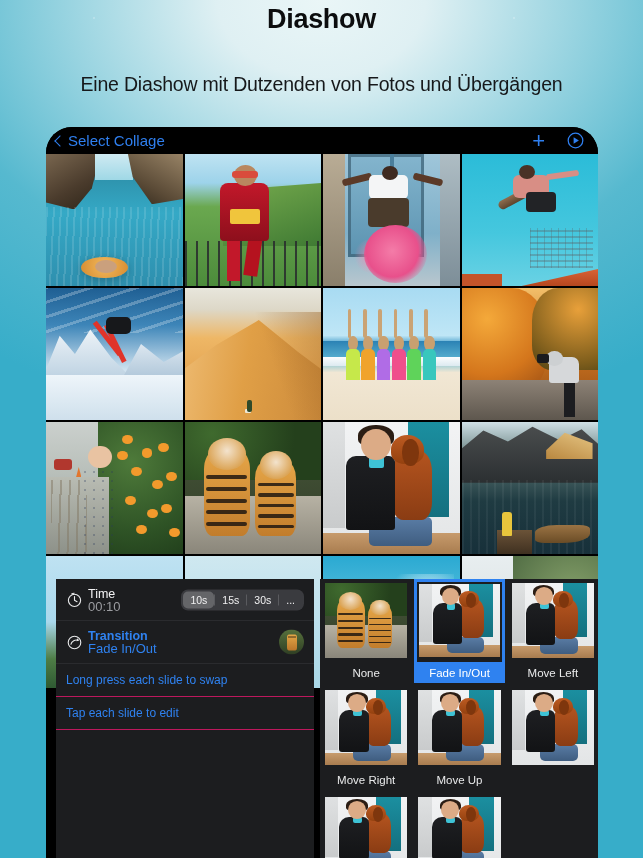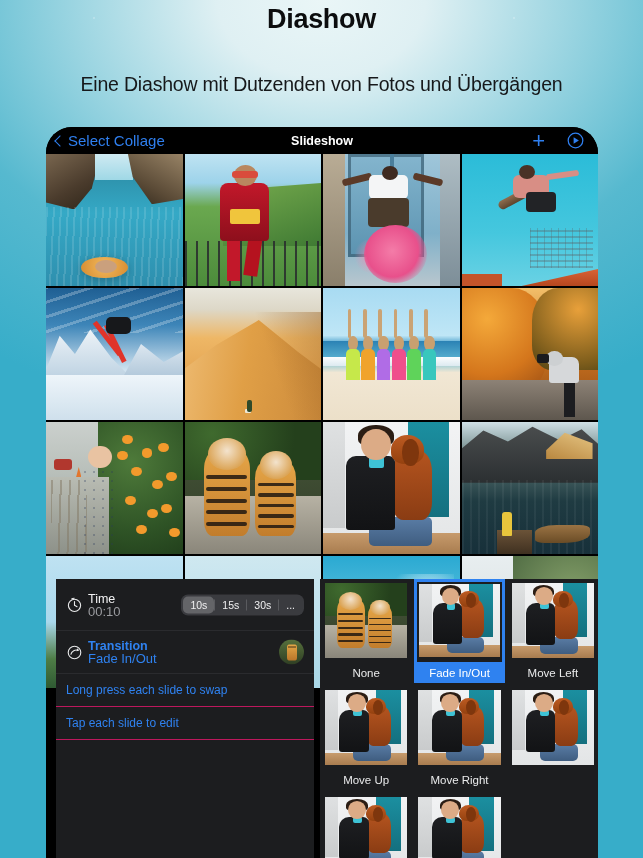--- a/index.html
+++ b/index.html
@@ -126,21 +126,21 @@
     border-bottom: 1px solid #2a2b2e;
     height: 37px;
     position: relative;
   }
   .srow .ic { width: 22px; flex: 0 0 22px; display: flex; align-items: center; }
   .srow .txtwrap { display: flex; flex-direction: column; justify-content: center; }
   .srow .t1 { font-size: 12.5px; color: #f2f2f3; line-height: 14px; }
   .srow .t2 { font-size: 13px; color: #9b9ca0; line-height: 12px; }
   .srow.blue .t1 { color: #2f82f0; font-weight: bold; }
   .srow.blue .t2 { color: #2f82f0; }
-  #row-time { height: 52px; }
+  #row-time { height: 42px; }
   #row-transition { height: 43px; }
 
   
   #seg {
     position: absolute; right: 10px; top: 50%;
     transform: translateY(-50%);
     display: flex; align-items: center;
     background: #3a3b3f; border-radius: 7px;
     height: 21px; padding: 2px;
   }
@@ -479,21 +479,20 @@
 <div id="headline">Diashow</div>
 <div id="subhead">Eine Diashow mit Dutzenden von Fotos und Übergängen</div>
 
 <div id="device">
 
   <div id="navbar">
     <div id="nav-back">
       <span class="chev-left"></span>
       <span>Select Collage</span>
     </div>
-    <div id="nav-title">Slideshow</div>
     <div id="nav-right">
       <div id="nav-plus">+</div>
       <svg id="nav-play" viewBox="0 0 20 20">
         <circle cx="10" cy="10" r="8.6" fill="none" stroke="#2f7fef" stroke-width="1.5"></circle>
         <polygon points="7.8,6.2 14,10 7.8,13.8" fill="#2f7fef"></polygon>
       </svg>
     </div>
   </div>
 
   <div id="photo-grid">
@@ -813,39 +812,39 @@
             <div class="m-jeans"></div>
             <div class="d-body"></div>
             <div class="m-shirt"></div>
             <div class="m-neck"></div>
             <div class="d-head"></div>
             <div class="d-ear"></div>
             <div class="m-hair"></div>
             <div class="m-head"></div>
           </div>
         </div>
-        <div class="tlabel">Move Up</div>
+        <div class="tlabel">Move Right</div>
       </div>
       <div class="tcell">
         <div class="tthumb">
           <div class="img art-dog">
             <div class="wallL"></div>
             <div class="doorT"></div>
             <div class="floor"></div>
             <div class="m-jeans"></div>
             <div class="d-body"></div>
             <div class="m-shirt"></div>
             <div class="m-neck"></div>
             <div class="d-head"></div>
             <div class="d-ear"></div>
             <div class="m-hair"></div>
             <div class="m-head"></div>
           </div>
         </div>
-        <div class="tlabel">Move Right</div>
+        <div class="tlabel">Move Up</div>
       </div>
       <div class="tcell">
         <div class="tthumb">
           <div class="img art-dog">
             <div class="wallL"></div>
             <div class="doorT"></div>
             <div class="m-jeans"></div>
             <div class="d-body"></div>
             <div class="m-shirt"></div>
             <div class="m-neck"></div>

